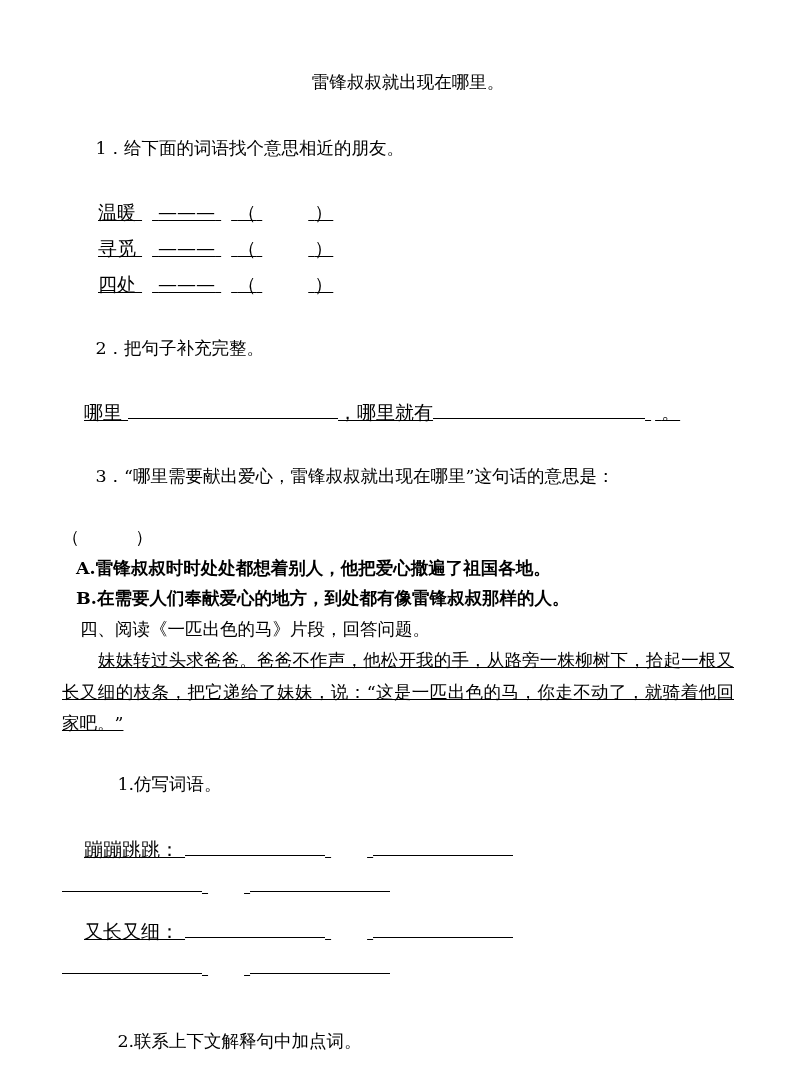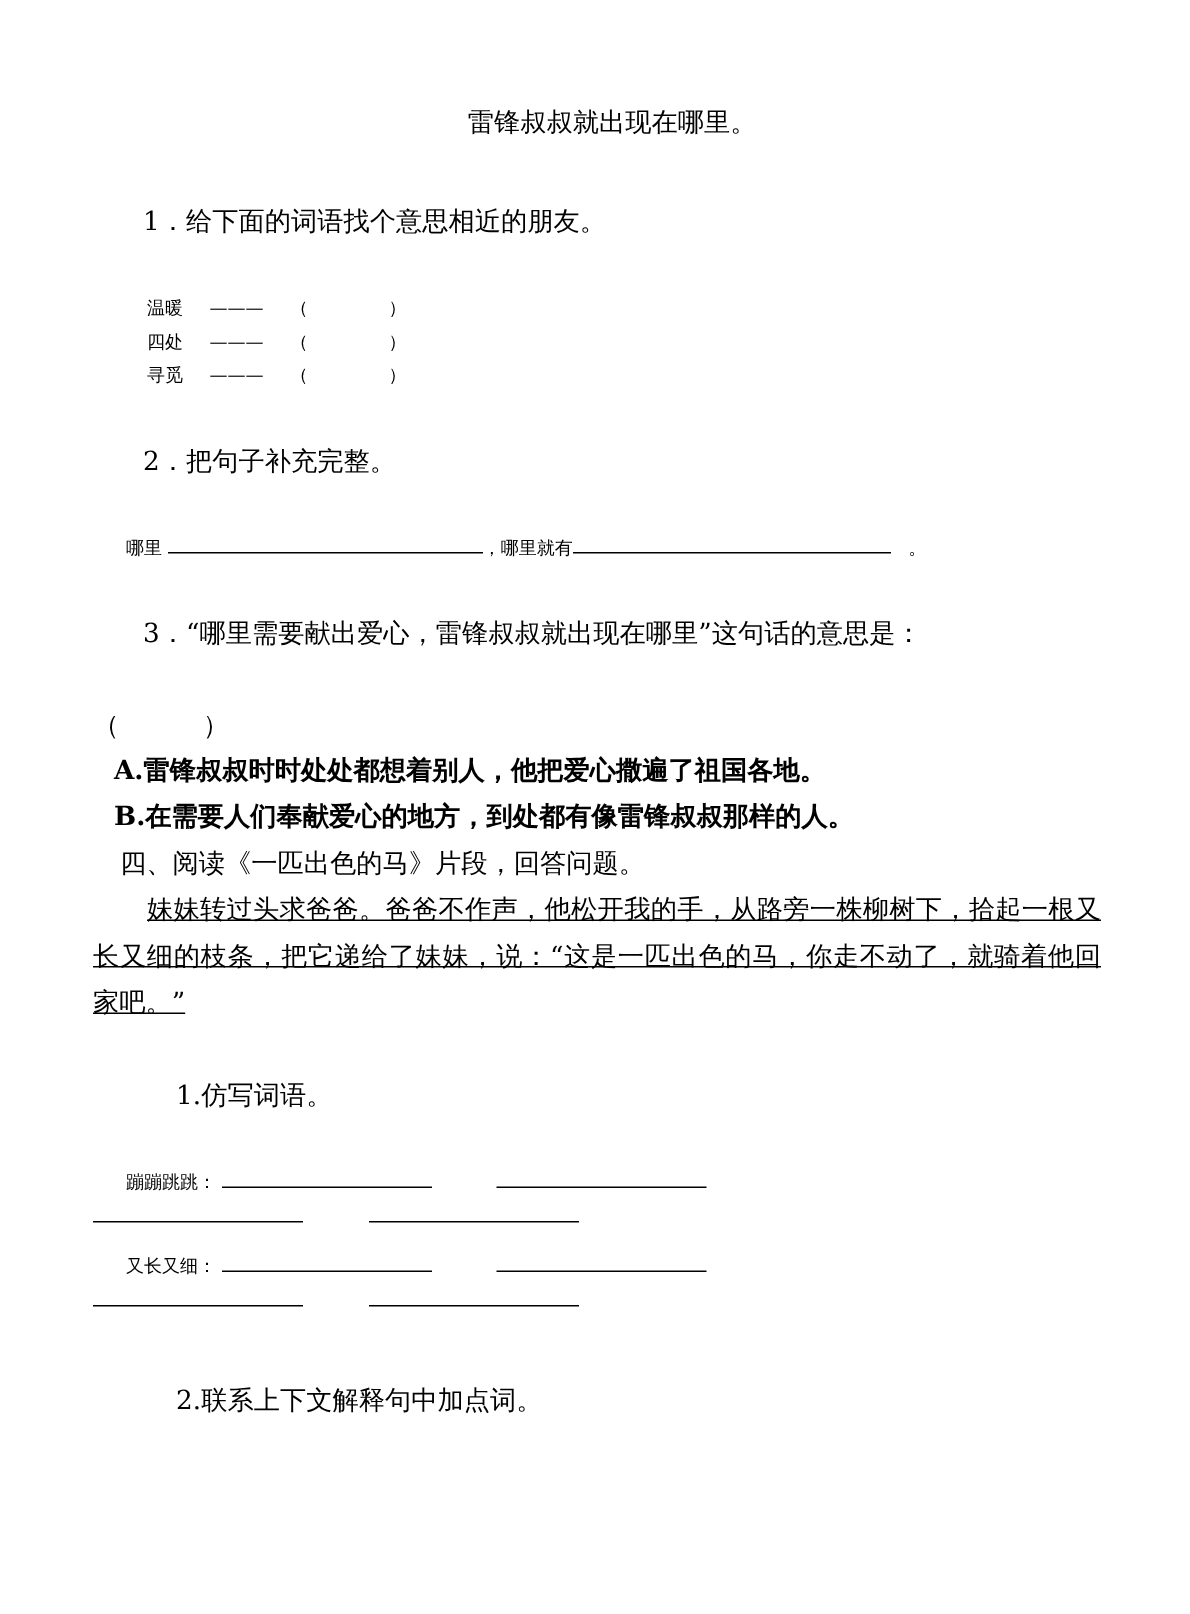--- a/index.html
+++ b/index.html
@@ -57,23 +57,24 @@
     text-decoration: underline;
   }
   .para-indent { text-indent: 36px; }
   .blank {
     display: inline-block;
     border-bottom: 1px solid #000;
     vertical-align: baseline;
     height: 1.05em;
   }
   .ul-row {
-    font-size: 12px;
+    font-size: 19px;
     line-height: 1.9;
     white-space: nowrap;
+    text-decoration: underline;
   }
   .gap-md { height: 10px; }
   .sp { display: inline-block; }
 </style>
 </head>
 <body>
 
 <div class="page">
   <div class="content">
 
@@ -86,30 +87,30 @@
     <div class="ul-row indent1">
       <span>温暖</span>
       <span class="sp" style="width:10px"></span>
       <span>———</span>
       <span class="sp" style="width:10px"></span>
       <span>（</span>
       <span class="sp" style="width:46px"></span>
       <span>）</span>
     </div>
     <div class="ul-row indent1">
-      <span>四处</span>
+      <span>寻觅</span>
       <span class="sp" style="width:10px"></span>
       <span>———</span>
       <span class="sp" style="width:10px"></span>
       <span>（</span>
       <span class="sp" style="width:46px"></span>
       <span>）</span>
     </div>
     <div class="ul-row indent1">
-      <span>寻觅</span>
+      <span>四处</span>
       <span class="sp" style="width:10px"></span>
       <span>———</span>
       <span class="sp" style="width:10px"></span>
       <span>（</span>
       <span class="sp" style="width:46px"></span>
       <span>）</span>
     </div>
 
     <div class="num-item">
       <span>2．</span><span>把句子补充完整。</span>

